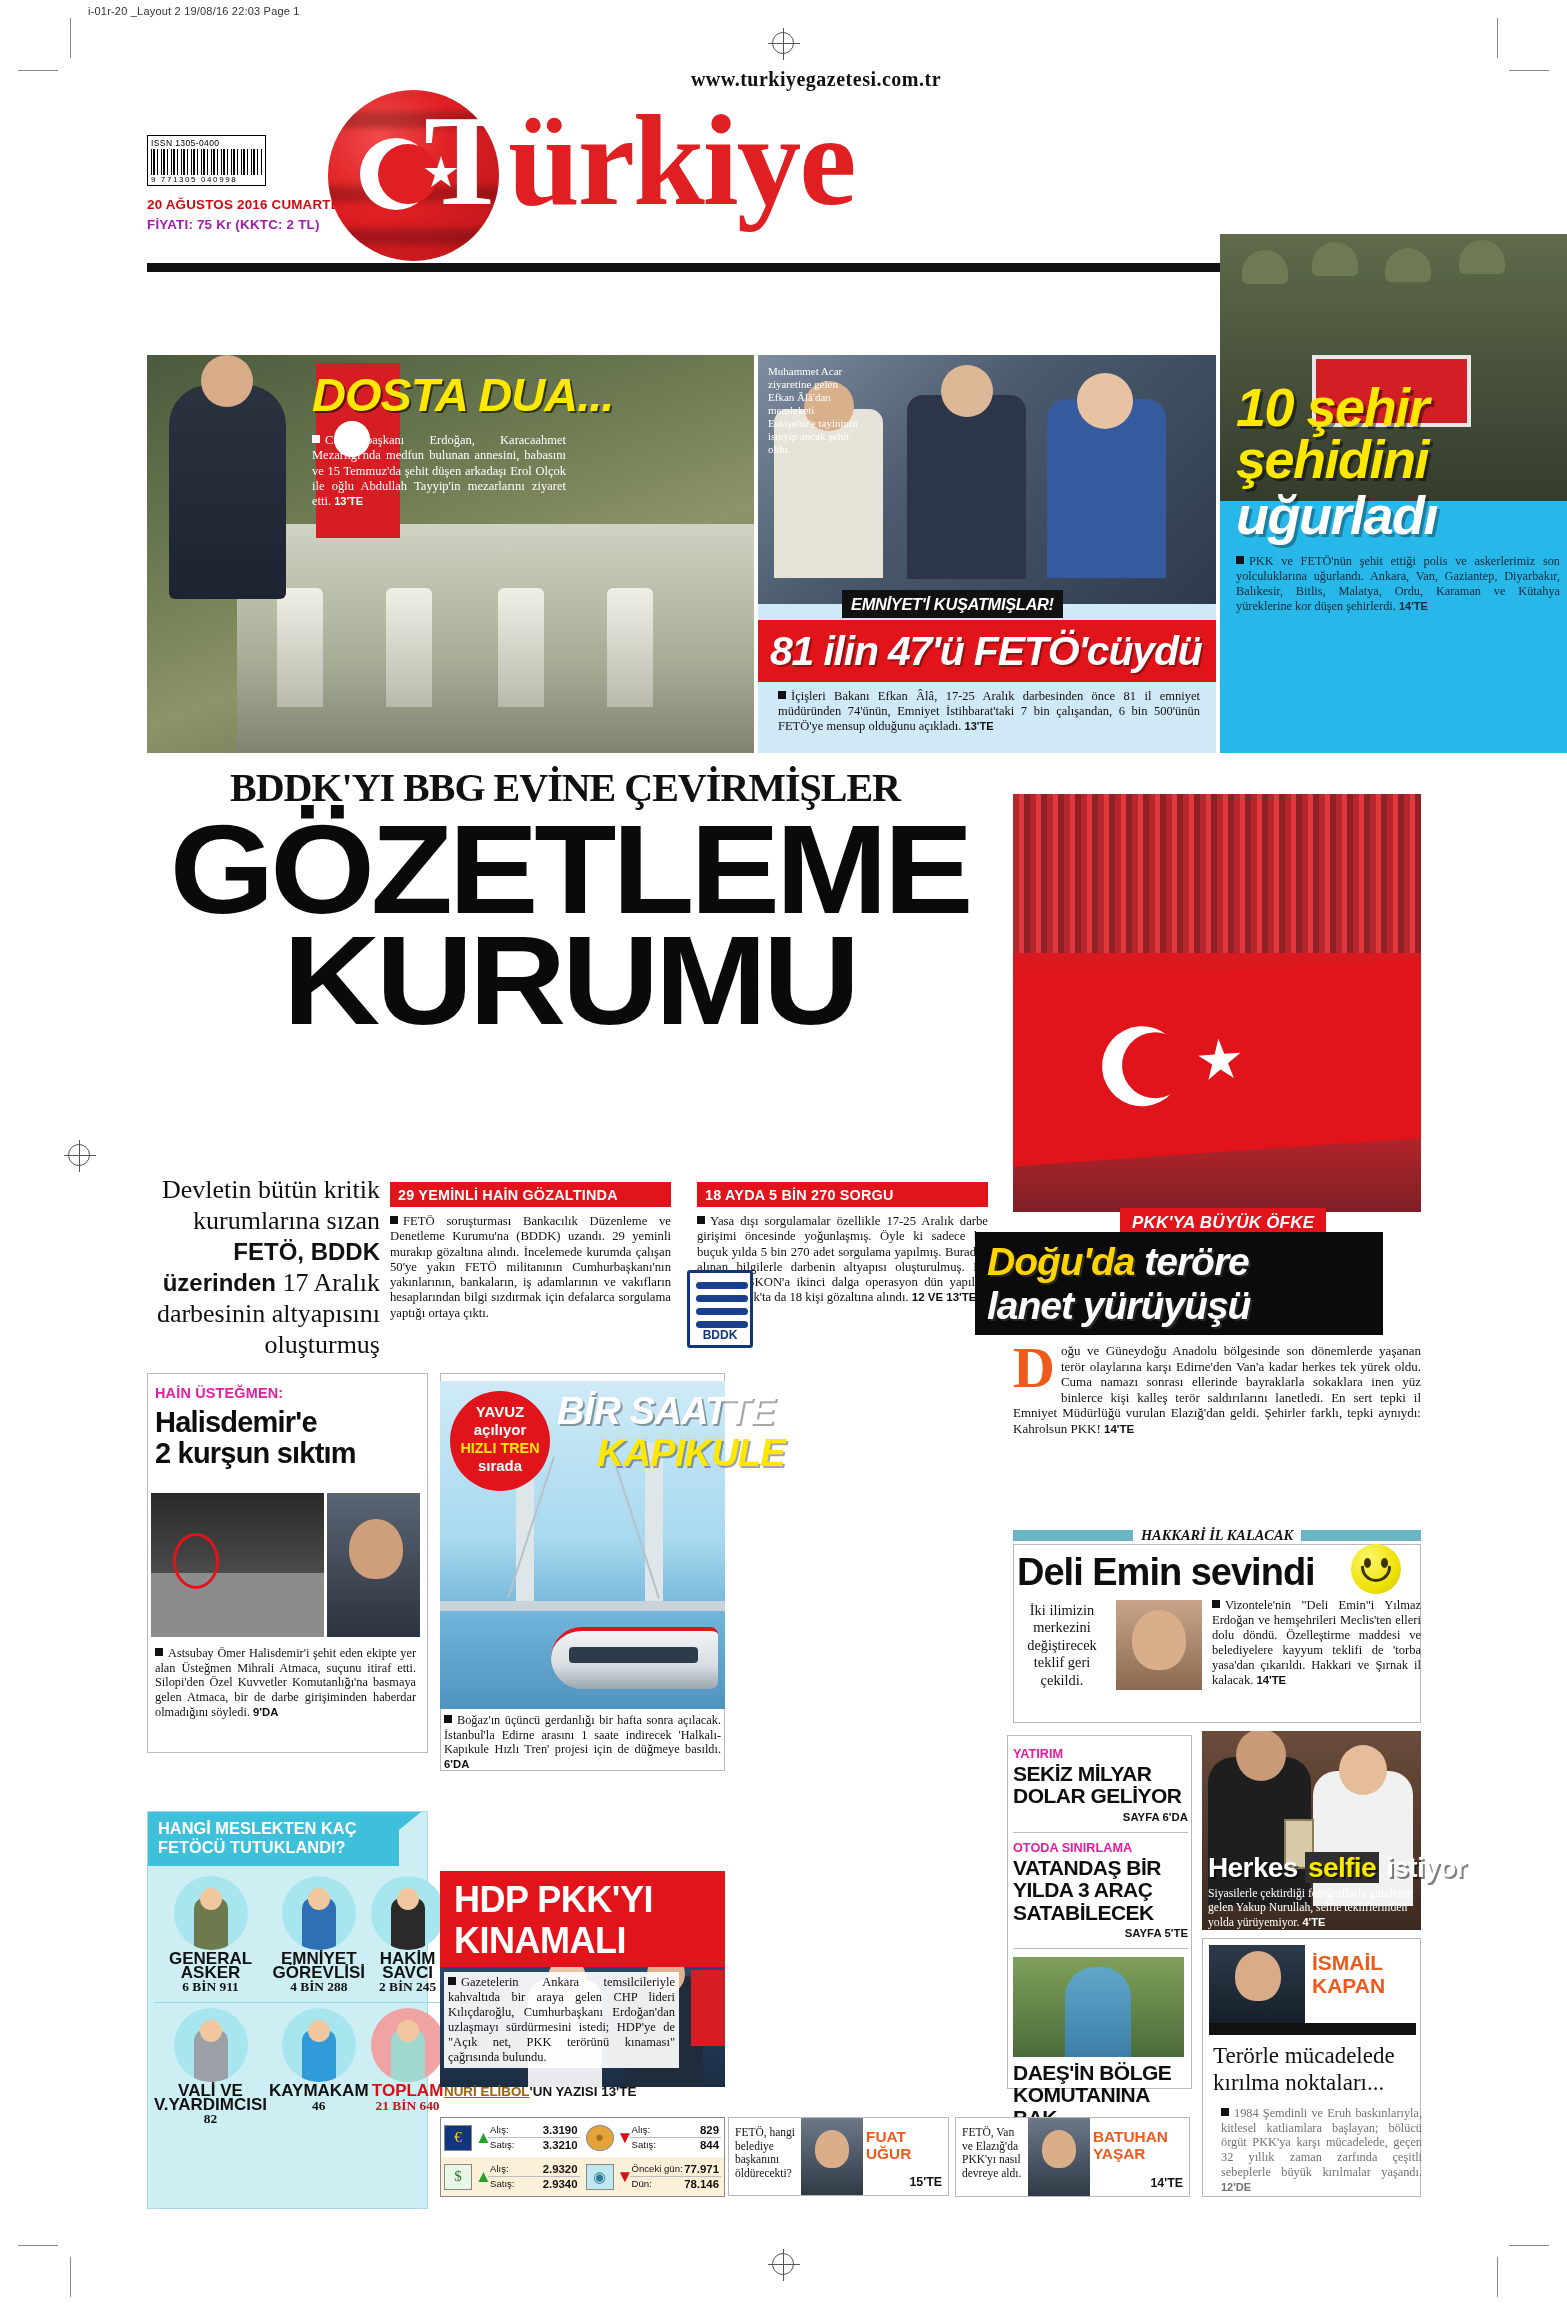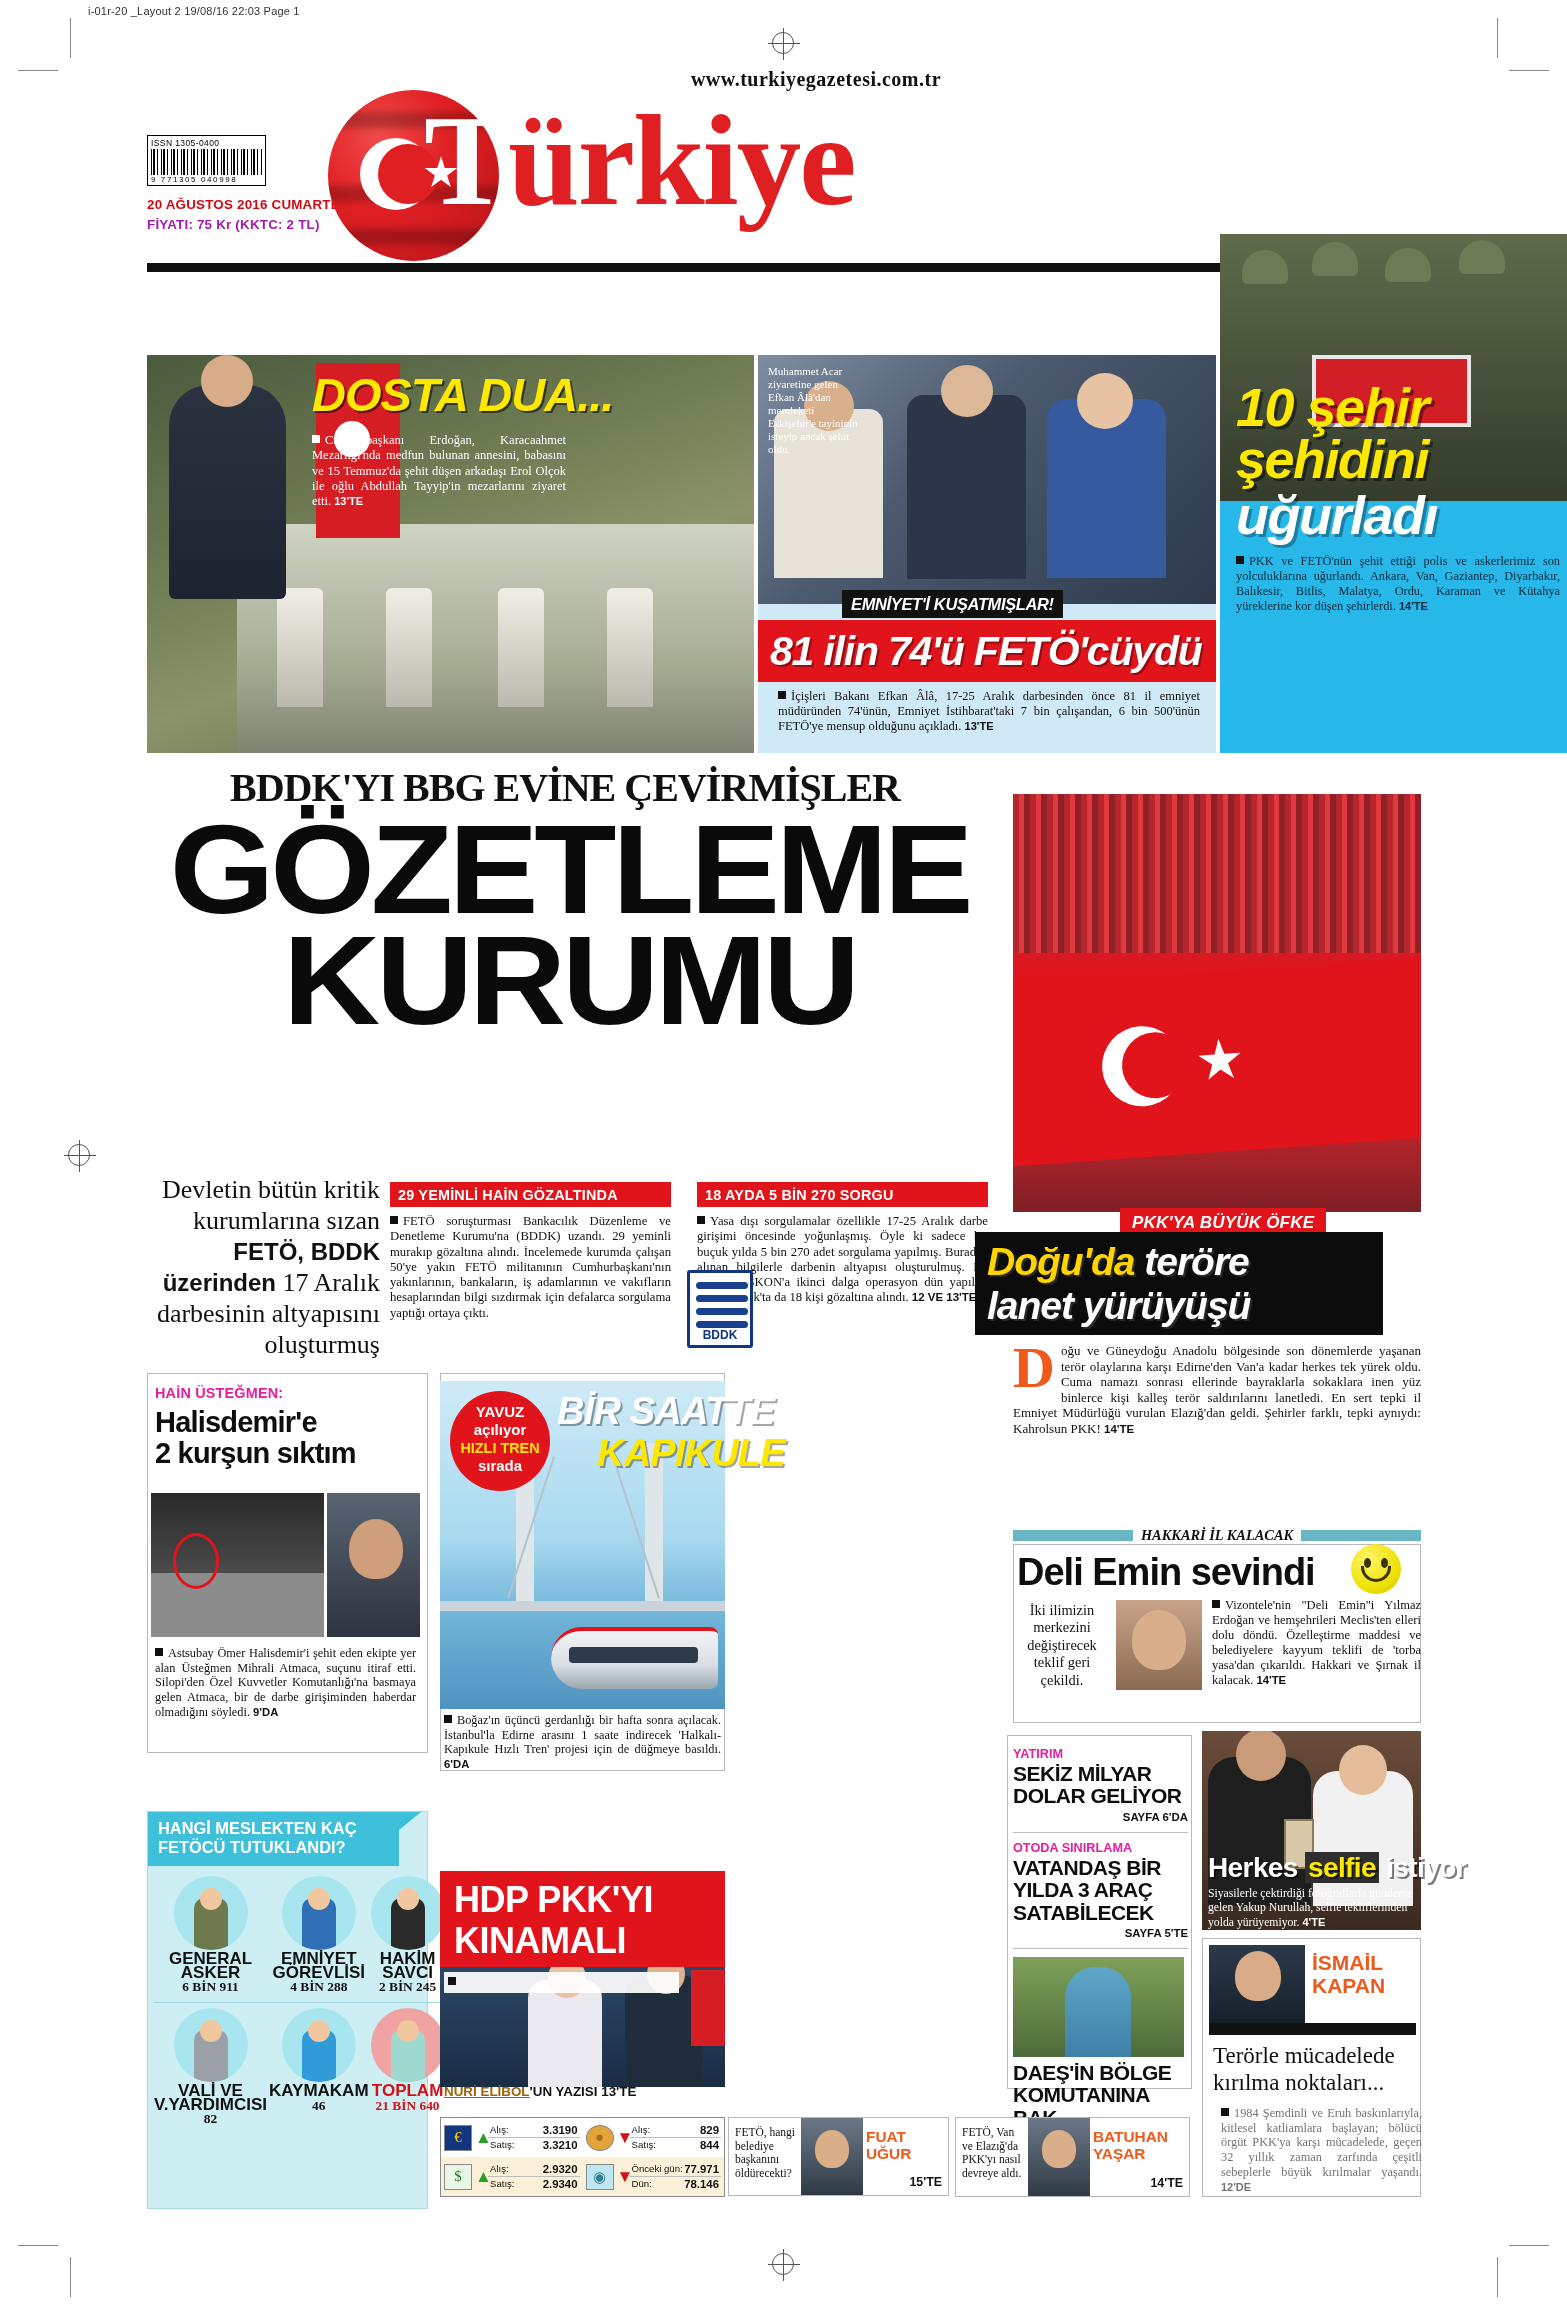--- a/index.html
+++ b/index.html
@@ -536,21 +536,21 @@
 
     <div class="t-mid">
       <div class="photo">
         <div class="p1"></div>
           <div class="p2"></div>
           <div class="p3"></div>
       </div>
       <div class="muhammet">Muhammet Acar ziyaretine gelen Efkan Âlâ'dan memleketi Eskişehir'e tayininin isteyip ancak şehit oldu.</div>
       <div class="emn-label">EMNİYET'İ KUŞATMIŞLAR!</div>
       <div class="ilin-bar">
-        <span>81 ilin 74'ü FETÖ'cüydü</span>
+        <span>81 ilin 47'ü FETÖ'cüydü</span>
       </div>
       <div class="ilin-body">
         <span class="sq-b"></span><span>İçişleri Bakanı Efkan Âlâ, 17-25 Aralık darbesinden önce 81 il emniyet müdüründen 74'ünün, Emniyet İstihbarat'taki 7 bin çalışandan, 6 bin 500'ünün FETÖ'ye mensup olduğunu açıkladı.</span>
         <b>13'TE</b>
       </div>
     </div>
 
     <div class="t-right">
       <div class="soldiers">
         <div class="helm" style="left:22px;top:16px;"></div>
@@ -706,21 +706,21 @@
   <div class="hdp-photo">
     <div class="pa"></div>
       <div class="pb"></div>
       <div class="flg"></div>
   </div>
   <div class="hdp-bar">
     <div>HDP PKK'YI</div>
     <div>KINAMALI</div>
   </div>
   <div class="hdp-body" style="background:rgba(255,255,255,.92);padding:3px 4px;">
-    <span class="sq-b"></span>
+    <span class="sq-b"></span><span>Gazetelerin Ankara temsilcileriyle kahvaltıda bir araya gelen CHP lideri Kılıçdaroğlu, Cumhurbaşkanı Erdoğan'dan uzlaşmayı sürdürmesini istedi; HDP'ye de "Açık net, PKK terörünü kınaması" çağrısında bulundu.</span>
   </div>
   <div class="hdp-credit">
     <em>NURİ ELİBOL</em><span>'UN YAZISI 13'TE</span>
   </div>
 
   <div class="fx">
     <div class="fx-row">
       <div class="fx-cell">
         <div class="fx-ic eu">€</div>
         <div class="arrow up">▲</div>

